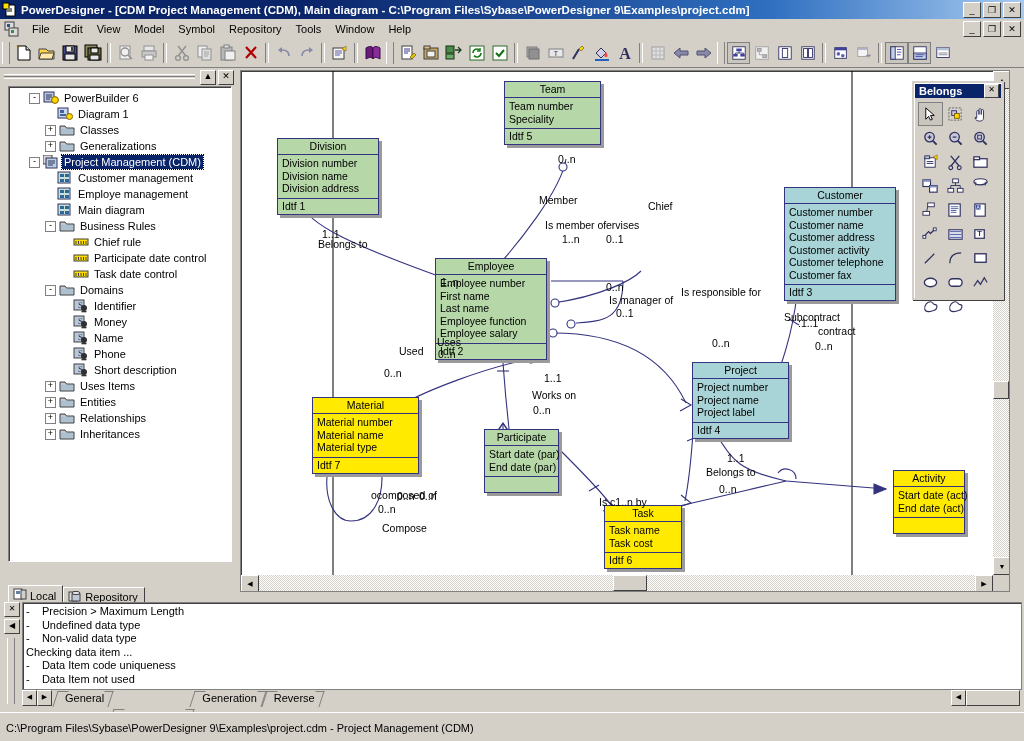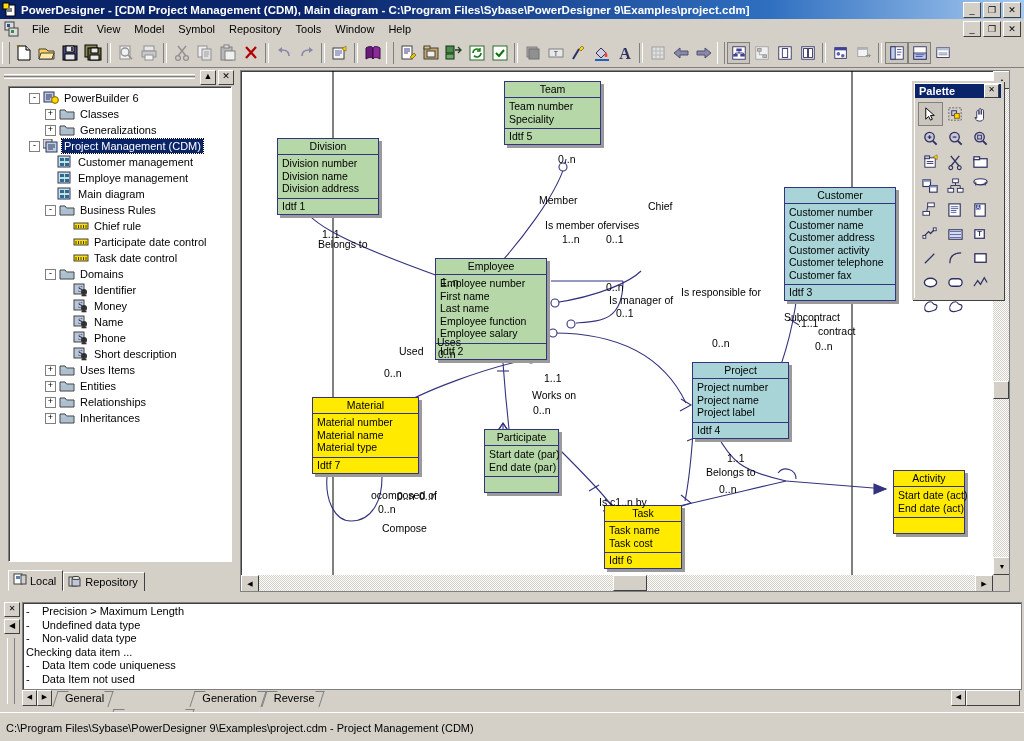--- a/index.html
+++ b/index.html
@@ -81,21 +81,21 @@
   .trow .lbl{font-size:11px;color:#000;padding:0 2px;line-height:14px;}
   .trow.sel .lbl{background:#0a246a;color:#fff;outline:1px dotted #000;}
   .expander{
     width:9px;height:9px;border:1px solid #808080;background:#fff;
     font-size:9px;line-height:7px;text-align:center;color:#000;
     margin-right:3px;flex:0 0 auto;font-family:"Liberation Sans",sans-serif;
   }
   .nogut{width:9px;margin-right:3px;flex:0 0 auto;}
   .ticon16{width:16px;height:14px;margin-right:3px;flex:0 0 auto;position:relative;}
 
-  .btabs{position:absolute;left:4px;top:501px;width:224px;height:20px;display:flex;align-items:flex-end;}
+  .btabs{position:absolute;left:4px;top:516px;width:224px;height:20px;display:flex;align-items:flex-end;}
   .btab{
     height:18px;display:flex;align-items:center;gap:3px;padding:0 6px 0 4px;
     background:#d4d0c8;border-top:1px solid #fff;border-left:1px solid #fff;
     border-right:1px solid #404040;font-size:11px;
   }
   .btab.act{height:19px;border-bottom:1px solid #d4d0c8;}
 
   
   .canvasWrap{
     position:absolute;left:240px;top:70px;width:768px;height:520px;
@@ -523,20 +523,32 @@
       <div class="tree-inner" id="tree-rows">
           <div class="trow">
             <span style="width:16px;flex:0 0 auto;display:inline-block;"></span>
             <span class="expander">-</span>
             <span class="ticon16"><svg width="16" height="14" viewBox="0 0 16 14">
                 <rect x="1" y="1" width="10" height="10" fill="#b8c8e0" stroke="#303060"></rect>
                 <path d="M3 4h6M3 6h6M3 8h4" stroke="#303060"></path>
                 <circle cx="12" cy="9" r="3.4" fill="#ffd800" stroke="#806000"></circle>
               </svg></span>
             <span class="lbl">PowerBuilder 6</span>
+          </div>
+          <div class="trow">
+            <span style="width:16px;flex:0 0 auto;display:inline-block;"></span>
+            <span style="width:16px;flex:0 0 auto;display:inline-block;"></span>
+            <span class="nogut"></span>
+            <span class="ticon16"><svg width="16" height="14" viewBox="0 0 16 14">
+                <rect x="1" y="1" width="10" height="10" fill="#c8d8e8" stroke="#303060"></rect>
+                <rect x="3" y="3" width="4" height="3" fill="#4060a0"></rect>
+                <rect x="3" y="7" width="6" height="2" fill="#4060a0"></rect>
+                <circle cx="12.5" cy="9.5" r="3" fill="#ffd800" stroke="#806000"></circle>
+              </svg></span>
+            <span class="lbl">Diagram 1</span>
           </div>
           <div class="trow">
             <span style="width:16px;flex:0 0 auto;display:inline-block;"></span>
             <span style="width:16px;flex:0 0 auto;display:inline-block;"></span>
             <span class="expander">+</span>
             <span class="ticon16"><svg width="16" height="14" viewBox="0 0 16 14">
                 <path d="M1 3h5l1.5 2H15v7H1z" fill="#b8c8d8" stroke="#404040"></path>
                 <path d="M2 6h12v5H2z" fill="#a8bccc" opacity=".7"></path>
               </svg></span>
             <span class="lbl">Classes</span>
@@ -1065,21 +1077,21 @@
       <div class="sbtrack" style="top:0;left:16px;right:16px;bottom:0;"></div>
       <div class="sbbtn" style="left:0;top:0;">◀</div>
       <div class="sbthumb" style="top:0;left:372px;width:32px;height:14px;"></div>
       <div class="sbbtn" style="right:0;top:0;">▶</div>
     </div>
     <div class="sbcorner"></div>
   </div>
 
   <div class="palette">
     <div class="pal-title">
-      <span class="t">Palette</span>
+      <span class="t">Belongs</span>
       <span class="pal-x">✕</span>
     </div>
     <div class="pal-grid" id="palette-grid">
         <div class="pcell sel" title="Pointer">
           <svg width="17" height="17" viewBox="0 0 18 18">
             <path d="M4 2l0 12 3-3 2 4 2-1-2-4h4z" fill="#fff" stroke="#000"></path>
           </svg>
         </div>
         <div class="pcell" title="Lasso Select">
           <svg width="17" height="17" viewBox="0 0 18 18">

